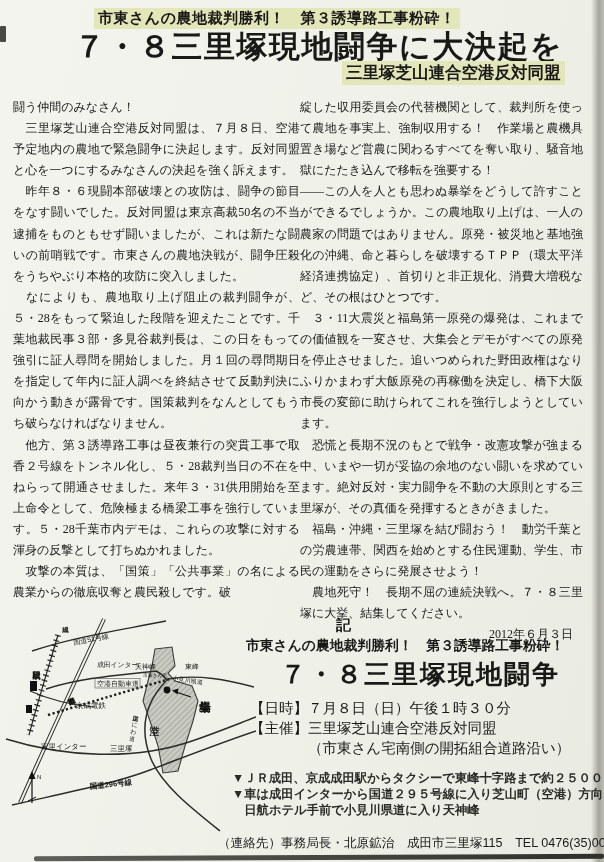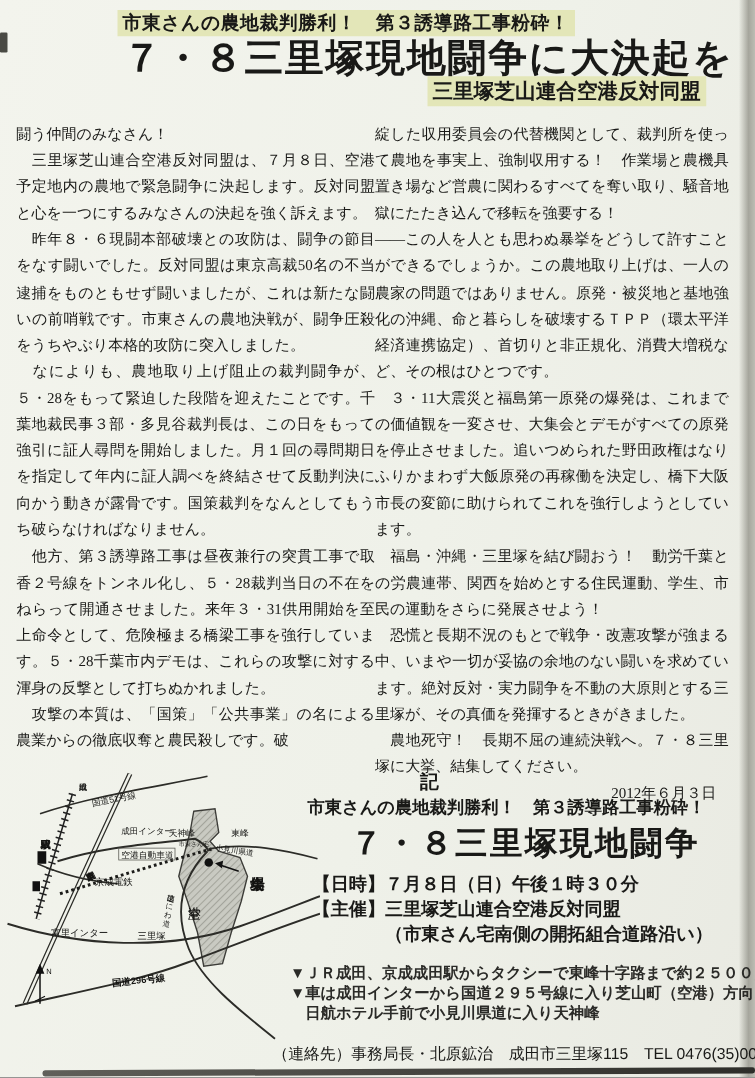--- a/index.html
+++ b/index.html
@@ -14,41 +14,41 @@
     background:linear-gradient(to right,rgba(150,150,142,0),#a6a69d 60%,#bdbdb4);}
   .scan-bottom{position:absolute;left:34px;right:0;bottom:2px;height:5px;
     background:linear-gradient(to right,#60605a,#2e2e2a);transform:rotate(-0.25deg);border-radius:2px;}
   .scan-mark-tl{position:absolute;left:0;top:26px;width:6px;height:16px;background:#4a4a44;border-radius:1px;}
 
   
   .hl{background:#e3e6b8;}
   .slogan{position:absolute;left:94px;top:8px;
     font-family:"Liberation Sans","DejaVu Sans",sans-serif;
     font-weight:bold;font-size:15px;letter-spacing:.5px;padding:1px 4px;}
-  .title{position:absolute;left:98px;top:26px;margin:0;
+  .title{position:absolute;left:74px;top:26px;margin:0;
     font-size:31px;font-weight:bold;letter-spacing:1.5px;white-space:nowrap;}
   .org-line{position:absolute;left:342px;top:61px;
     font-family:"Liberation Sans","DejaVu Sans",sans-serif;
     font-weight:bold;font-size:16.5px;padding:1px 4px;}
 
   
   .col{position:absolute;top:97px;font-size:12px;line-height:21.1px;
     text-align:justify;text-justify:inter-character;word-break:break-all;}
   .col p{margin:0;}
   .col-left{left:13px;width:287px;}
   .col-right{left:300px;width:283px;}
   .date-line{text-align:right;padding-right:10px;margin-top:0;}
 
   
   .notice{position:absolute;left:218px;top:616px;width:382px;
     font-family:"Liberation Sans","DejaVu Sans",sans-serif;}
   .notice .ki{font-size:15px;font-weight:bold;padding-left:118px;}
   .notice .slogan2{font-size:13.8px;font-weight:bold;padding-left:28px;margin-top:2px;white-space:nowrap;}
   .notice .title2{font-size:26px;font-weight:bold;letter-spacing:2px;padding-left:62px;margin-top:2px;white-space:nowrap;}
-  .notice .items{margin-top:6px;padding-left:32px;font-size:14.5px;line-height:20px;font-weight:bold;}
+  .notice .items{margin-top:6px;padding-left:32px;font-size:14.5px;line-height:20px;}
   .notice .item{white-space:nowrap;}
   .notice .access{margin-top:13px;padding-left:14px;font-size:12.3px;line-height:15.8px;font-weight:bold;color:#2a2a27;}
   .notice .access div{white-space:nowrap;}
   .notice .contact{margin-top:17px;font-size:12.6px;white-space:nowrap;}
 
   
   .map{position:absolute;left:4px;top:618px;width:252px;height:238px;}
   .map svg{width:100%;height:100%;}
   .map text{font-family:"Liberation Sans","DejaVu Sans",sans-serif;fill:#141412;}
   .vtext{writing-mode:vertical-rl;}
@@ -72,22 +72,22 @@
     <p>　昨年８・６現闘本部破壊との攻防は、闘争の節目をなす闘いでした。反対同盟は東京高裁50名の不当逮捕をものともせず闘いましたが、これは新たな闘いの前哨戦です。市東さんの農地決戦が、闘争圧殺をうちやぶり本格的攻防に突入しました。</p>
     <p>　なによりも、農地取り上げ阻止の裁判闘争が、５・28をもって緊迫した段階を迎えたことです。千葉地裁民事３部・多見谷裁判長は、この日をもって強引に証人尋問を開始しました。月１回の尋問期日を指定して年内に証人調べを終結させて反動判決に向かう動きが露骨です。国策裁判をなんとしてもうち破らなければなりません。</p>
     <p>　他方、第３誘導路工事は昼夜兼行の突貫工事で取香２号線をトンネル化し、５・28裁判当日の不在をねらって開通させました。来年３・31供用開始を至上命令として、危険極まる橋梁工事を強行しています。５・28千葉市内デモは、これらの攻撃に対する渾身の反撃として打ちぬかれました。</p>
     <p>　攻撃の本質は、「国策」「公共事業」の名による農業からの徹底収奪と農民殺しです。破</p>
   </div>
 
   <div class="col col-right">
     <p>綻した収用委員会の代替機関として、裁判所を使って農地を事実上、強制収用する！　作業場と農機具置き場など営農に関わるすべてを奪い取り、騒音地獄にたたき込んで移転を強要する！</p>
     <p>——この人を人とも思わぬ暴挙をどうして許すことができるでしょうか。この農地取り上げは、一人の農家の問題ではありません。原発・被災地と基地強化の沖縄、命と暮らしを破壊するＴＰＰ（環太平洋経済連携協定）、首切りと非正規化、消費大増税など、その根はひとつです。</p>
     <p>　３・11大震災と福島第一原発の爆発は、これまでの価値観を一変させ、大集会とデモがすべての原発を停止させました。追いつめられた野田政権はなりふりかまわず大飯原発の再稼働を決定し、橋下大阪市長の変節に助けられてこれを強行しようとしています。</p>
+    <p>　恐慌と長期不況のもとで戦争・改憲攻撃が強まる中、いまや一切が妥協の余地のない闘いを求めています。絶対反対・実力闘争を不動の大原則とする三里塚が、その真価を発揮するときがきました。</p>
     <p>　福島・沖縄・三里塚を結び闘おう！　動労千葉との労農連帯、関西を始めとする住民運動、学生、市民の運動をさらに発展させよう！</p>
-    <p>　恐慌と長期不況のもとで戦争・改憲攻撃が強まる中、いまや一切が妥協の余地のない闘いを求めています。絶対反対・実力闘争を不動の大原則とする三里塚が、その真価を発揮するときがきました。</p>
     <p>　農地死守！　長期不屈の連続決戦へ。７・８三里塚に大挙、結集してください。</p>
     <p class="date-line">2012年６月３日</p>
   </div>
 
   <div class="map">
     <svg viewBox="0 0 252 236" xmlns="http://www.w3.org/2000/svg">
       <defs>
         <pattern id="airhatch" width="4" height="4" patternUnits="userSpaceOnUse" patternTransform="rotate(45)">
           <rect width="4" height="4" fill="#c9cac2"></rect>
           <line x1="0" y1="0" x2="0" y2="4" stroke="#a3a49b" stroke-width="1.7"></line>

